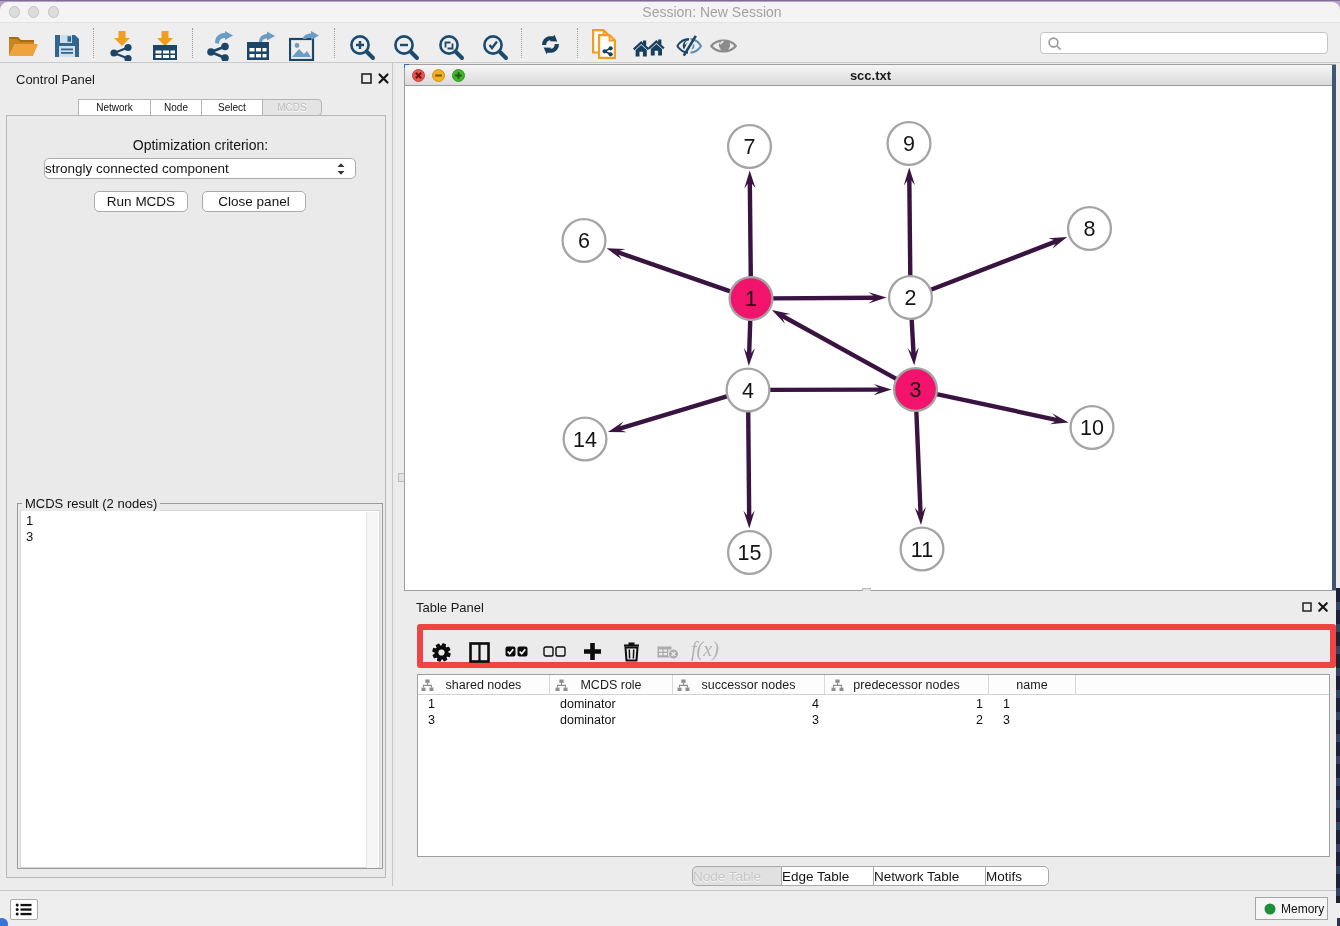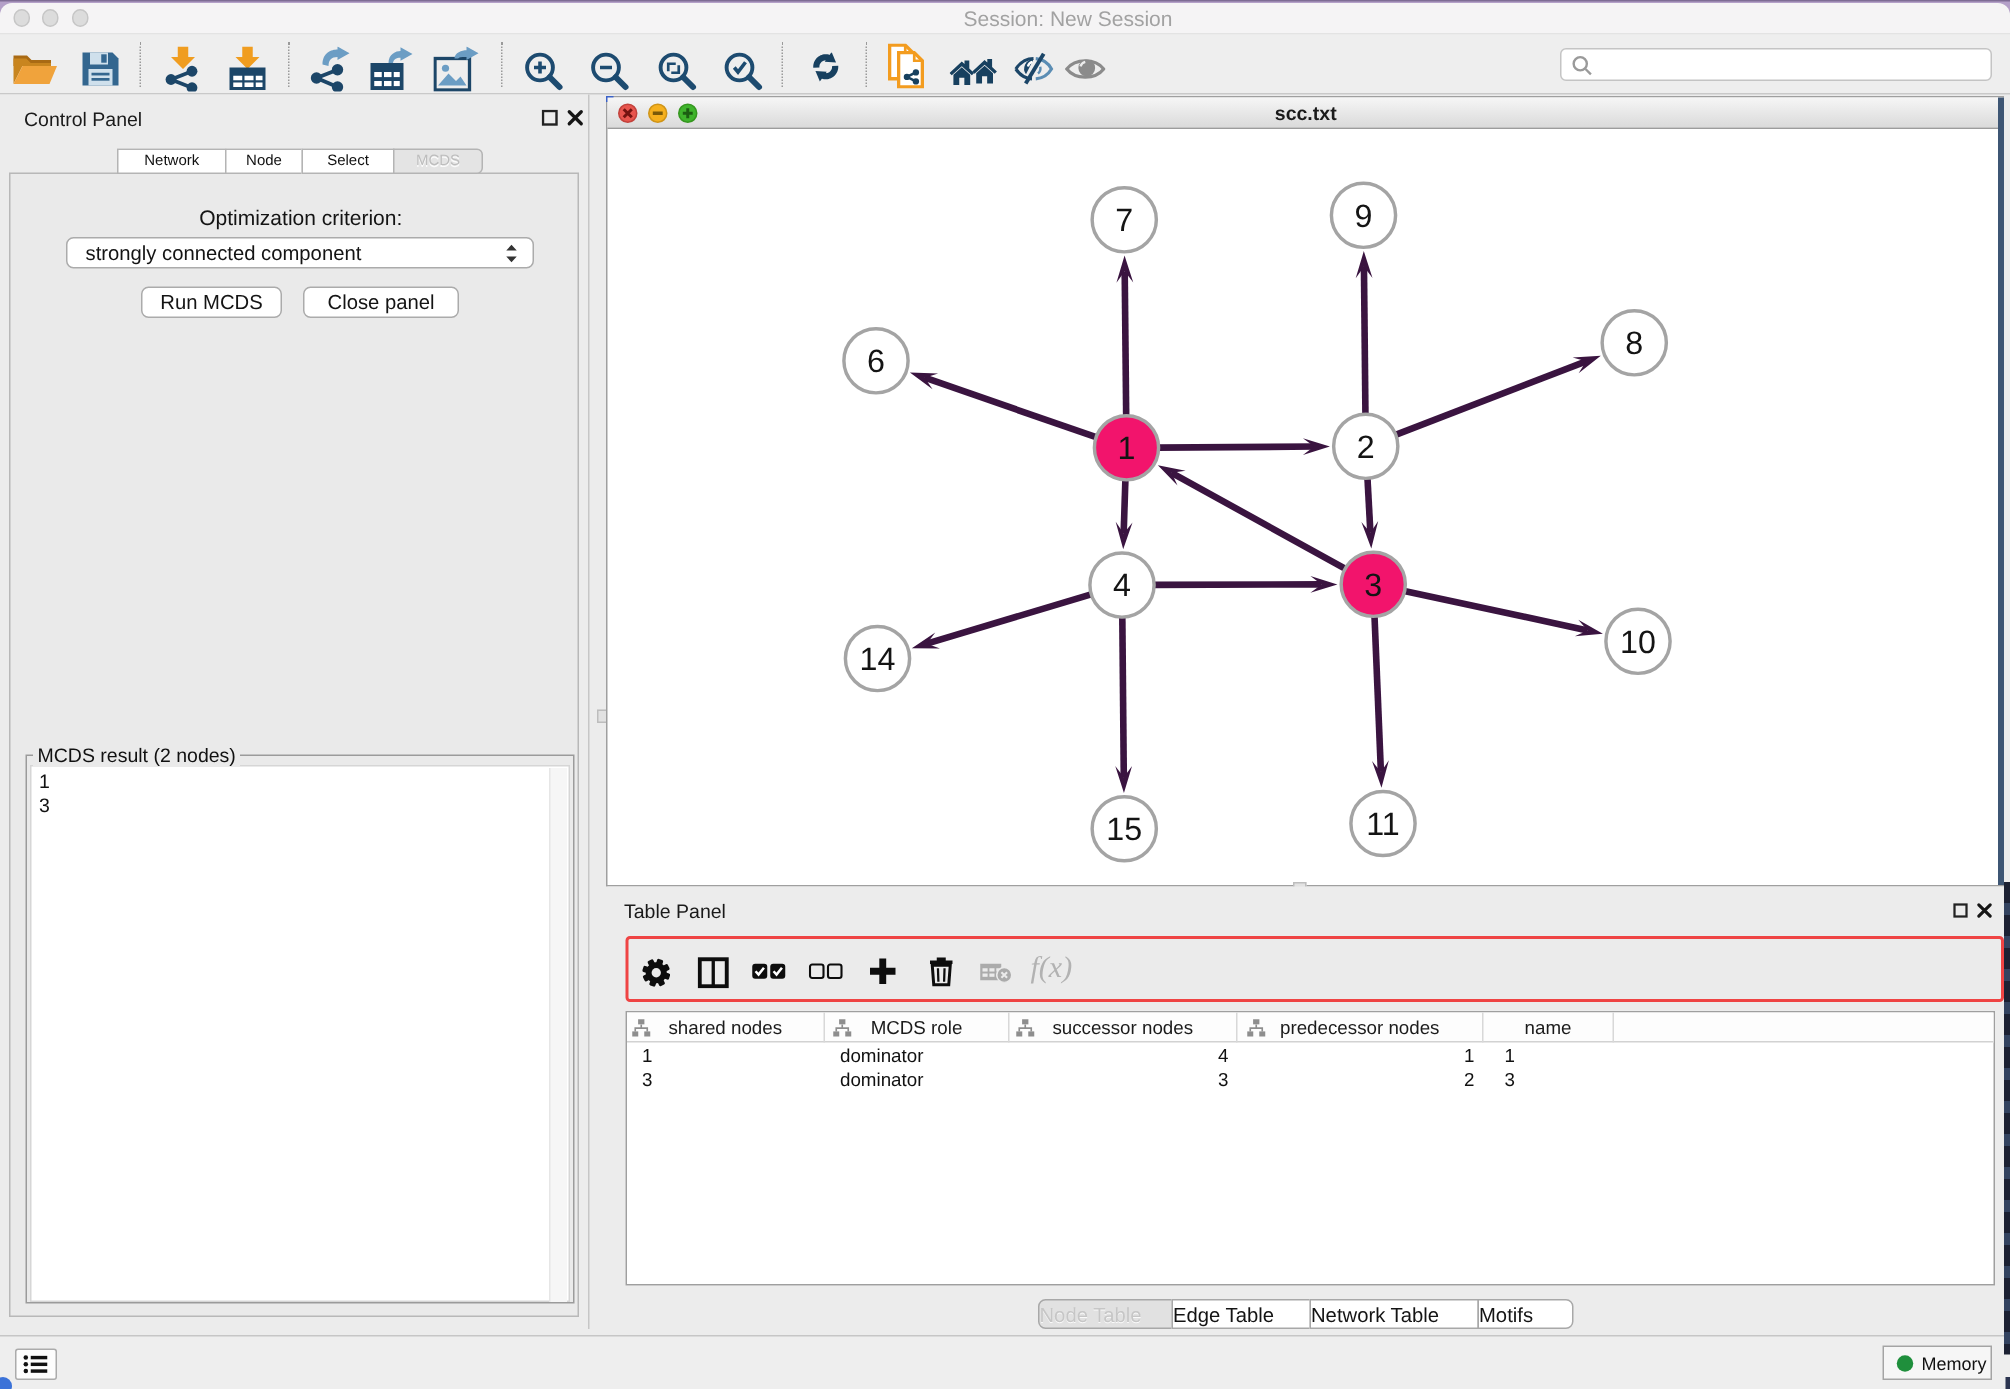--- a/index.html
+++ b/index.html
@@ -13,35 +13,35 @@
 .tsep { position:absolute; top:5px; height:30px; width:0; border-left:1px dotted #9a9a9a; }
 .searchbox { position:absolute; left:1040px; top:32px; width:288px; height:22px; background:#ffffff; border:1px solid #c4c4c4; border-radius:4px; }
 
 .cpanel { position:absolute; left:0; top:63px; width:393px; height:823px; background:#ececec; border-right:1px solid #c6c6c6; }
 .cphead { position:absolute; left:16px; top:9px; font-size:13px; color:#1a1a1a; }
 .tabrow { position:absolute; top:36px; left:79px; height:17px; }
 .tab { position:relative; float:left; height:17px; line-height:16px; background:#ffffff; border:1px solid #b4b4b4; margin-left:-1px; font-size:10px; color:#111; text-align:center; padding:0 10px; }
 .tab.sel { background:#e4e4e4; color:#bdbdbd; text-shadow:0 1px 0 #fbfbfb; border-radius:0 4px 4px 0; }
 .cpbox { position:absolute; left:6px; top:52px; width:380px; height:763px; border:1px solid #b8b8b8; background:#eaeaea; }
 .optlbl { position:absolute; top:74px; left:4px; width:393px; text-align:center; font-size:14px; color:#141414; }
-.combo { position:absolute; left:44px; top:95px; width:312px; height:21px; background:#fff; border:1px solid #ababab; border-radius:5px; font-size:13.5px; color:#141414; line-height:19px; padding-left:12px; }
+.combo { position:absolute; left:44px; top:95px; width:312px; height:21px; background:#fff; border:1px solid #ababab; border-radius:5px; font-size:13.5px; color:#141414; line-height:19px; }
 .btn { position:absolute; top:128px; height:21px; background:#fff; border:1px solid #ababab; border-radius:5px; font-size:13.5px; color:#141414; text-align:center; line-height:19px; }
 .grp { position:absolute; left:17px; top:440px; width:366px; height:366px; border:1px solid #9b9b9b; }
 .grplbl { position:absolute; left:4px; top:-8px; background:#eaeaea; padding:0 3px; font-size:13px; color:#111; }
 .grpwhite { position:absolute; left:2px; top:6px; width:360px; height:358px; background:#ffffff; border:1px solid #d6d6d6; }
 .scrtrack { position:absolute; right:1px; top:1px; width:12px; height:356px; background:#f6f6f6; border-left:1px solid #e6e6e6; }
 
 .netframe { position:absolute; left:404px; top:64px; width:932px; height:527px; border:1px solid #9f9f9f; background:#fff; }
 .nethead { position:absolute; left:0; top:0; width:931px; height:21px; background:linear-gradient(#f6f6f6,#dadada); border-bottom:1px solid #9c9c9c; }
 .light { position:absolute; top:4px; width:13px; height:13px; border-radius:50%; }
 .netttl { position:absolute; top:3px; left:0; width:931px; text-align:center; font-size:13px; font-weight:700; color:#1a1a1a; }
 
 .tpanel { position:absolute; left:405px; top:591px; width:935px; height:295px; background:#ececec; }
 .tphead { position:absolute; left:11px; top:9px; font-size:13px; color:#1a1a1a; }
-.ttoolbar { position:absolute; left:12px; top:33px; width:919px; height:44px; background:#ebebeb; border:2px solid #ef4444; border-radius:3px; }
+.ttoolbar { position:absolute; left:12px; top:33px; width:919px; height:44px; background:#ebebeb; border:6px solid #ef4444; border-radius:3px; }
 .ttable { position:absolute; left:12px; top:83px; width:913px; height:183px; background:#ffffff; border:1px solid #9f9f9f; }
 .thdr { position:absolute; left:0; top:0; width:911px; height:20px; background:#fdfdfd; border-bottom:1px solid #d2d2d2; }
 .thc { position:absolute; top:0; height:20px; line-height:20px; font-size:12.5px; color:#1b1b1b; text-align:center; border-right:1px solid #d8d8d8; }
 .trow { position:absolute; left:0; width:913px; height:16px; font-size:12.5px; color:#111; }
 .tc { position:absolute; top:0; height:16px; line-height:16px; }
 .btabs { position:absolute; left:288px; top:275px; height:20px; }
 .btab { position:relative; float:left; height:20px; line-height:19px; background:#fff; border:1px solid #a8a8a8; margin-left:-1px; font-size:13.5px; font-weight:500; color:#141414; text-align:left; }
 .btab.sel { background:#e1e1e1; color:#c6c6c6; text-shadow:0 1px 0 #fafafa; border-radius:5px 0 0 5px; }
 .btab.last { border-radius:0 5px 5px 0; }
 

